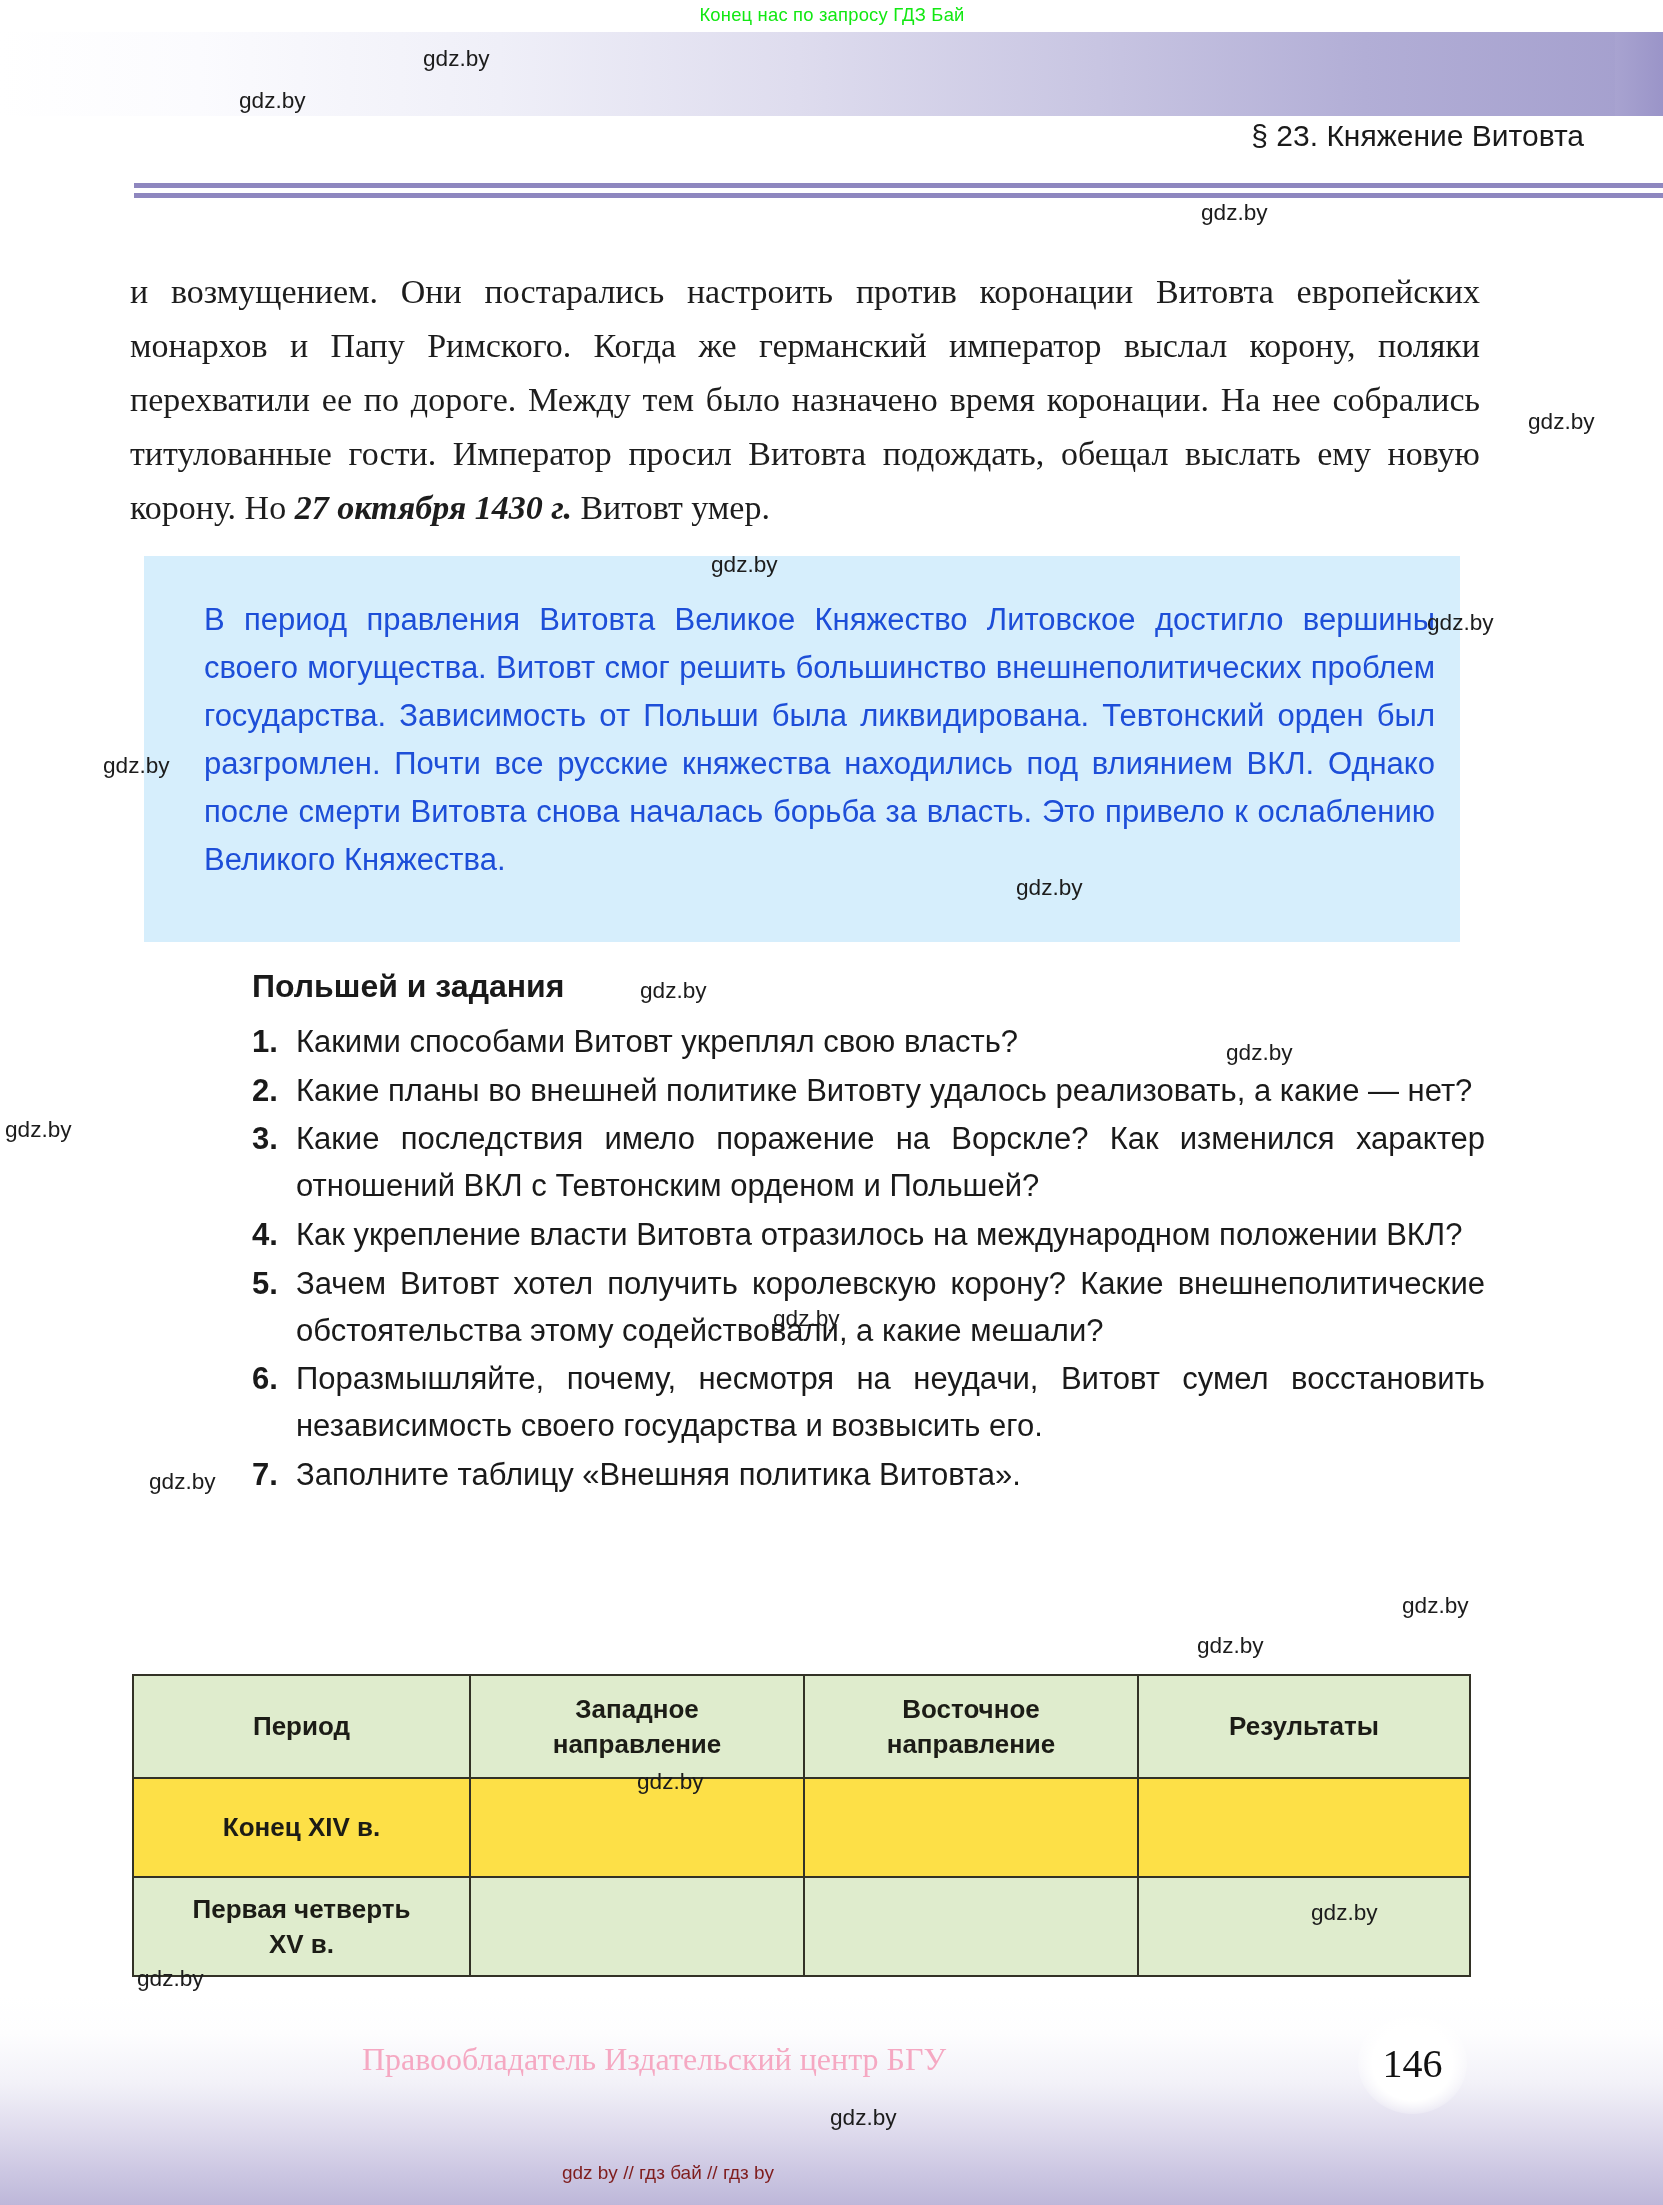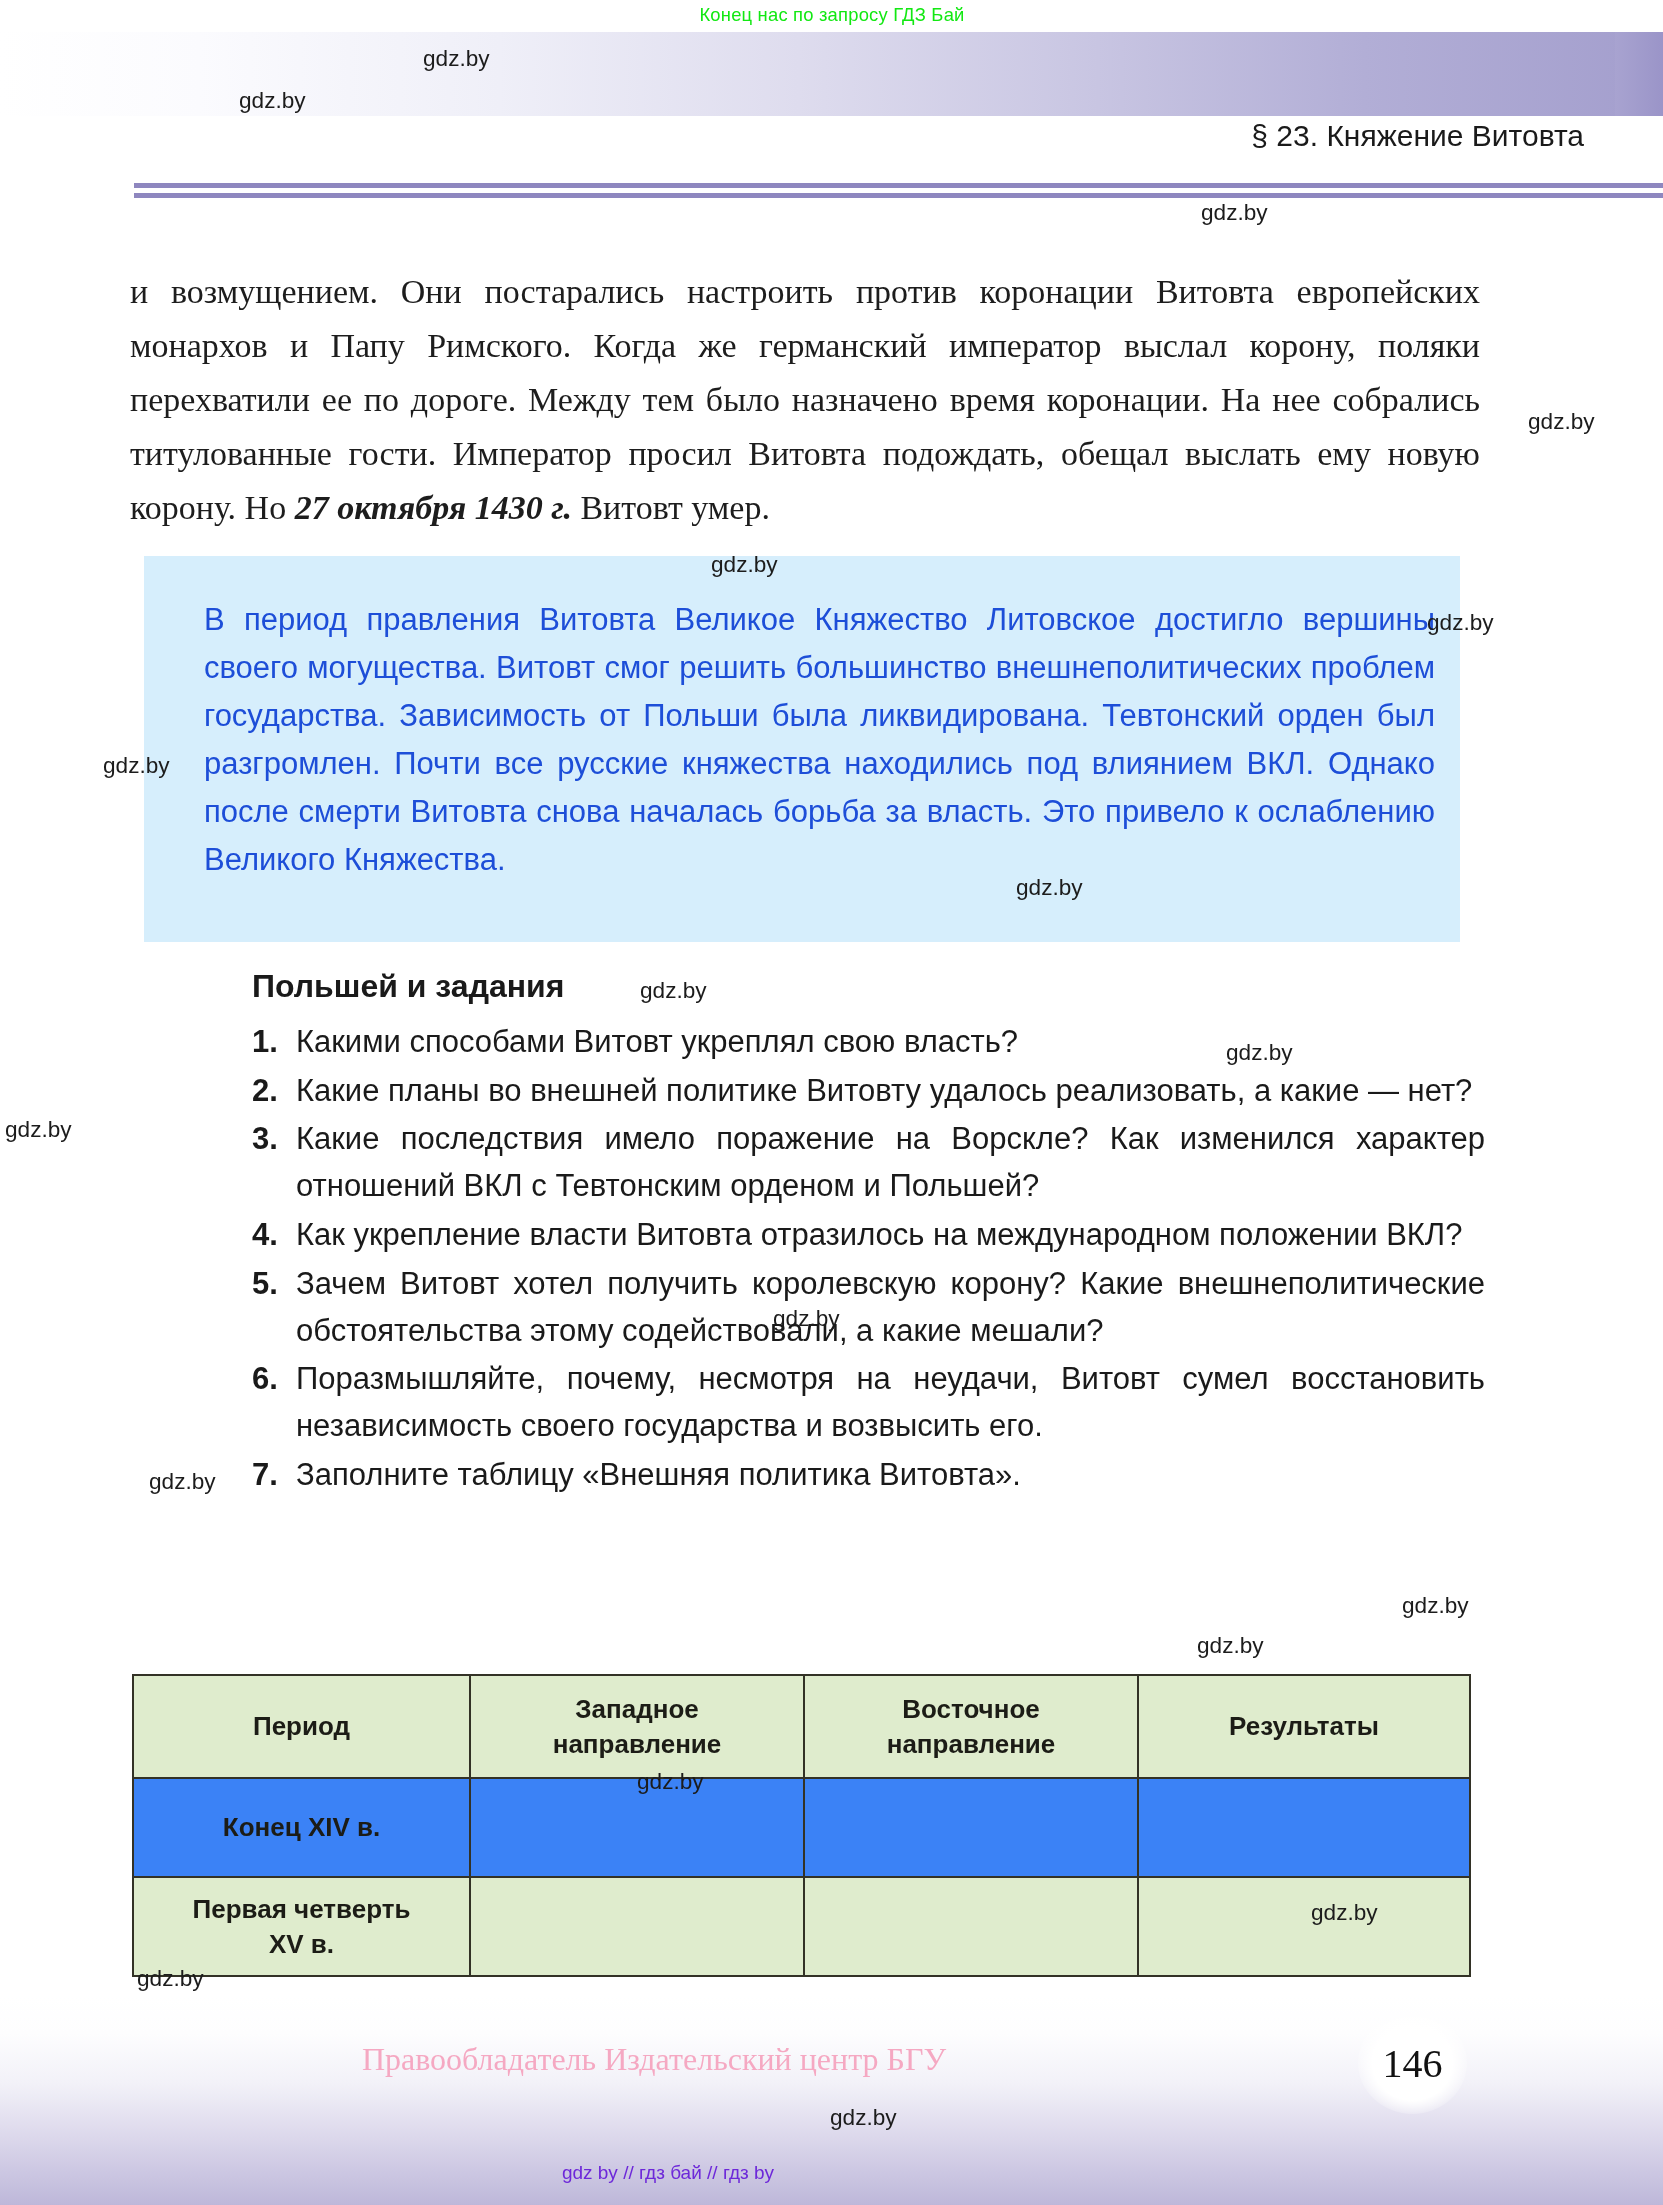--- a/index.html
+++ b/index.html
@@ -189,21 +189,21 @@
     vertical-align: middle;
     font-size: 26px;
     font-weight: bold;
     line-height: 35px;
     color: #1c1c16;
     padding: 5px 6.7px;
   }
   table.vt th { height: 91px; }
   table.vt td { height: 87px; }
   .c-green  { background: #dfeccd; }
-  .c-peach  { background: #3b82f6; }
+  .c-peach  { background: #fde047; }
   .col-1 { width: 337px; }
   .col-2 { width: 334px; }
   .col-3 { width: 334px; }
   .col-4 { width: 332px; }
 
   
   .footer-band {
     position: absolute;
     left: 0;
     top: 1996px;
@@ -243,21 +243,21 @@
   }
 
   .bottom-links {
     position: absolute;
     left: 0;
     top: 2162px;
     width: 1336px;
     text-align: center;
     font-family: "Liberation Sans", "DejaVu Sans", sans-serif;
     font-size: 19px;
-    color: #6d28d9;
+    color: #7f1d1d;
     white-space: nowrap;
   }
 
   
   .wm {
     position: absolute;
     font-family: "Liberation Sans", "DejaVu Sans", sans-serif;
     font-size: 22.6px;
     color: #1c1c1c;
     white-space: nowrap;

